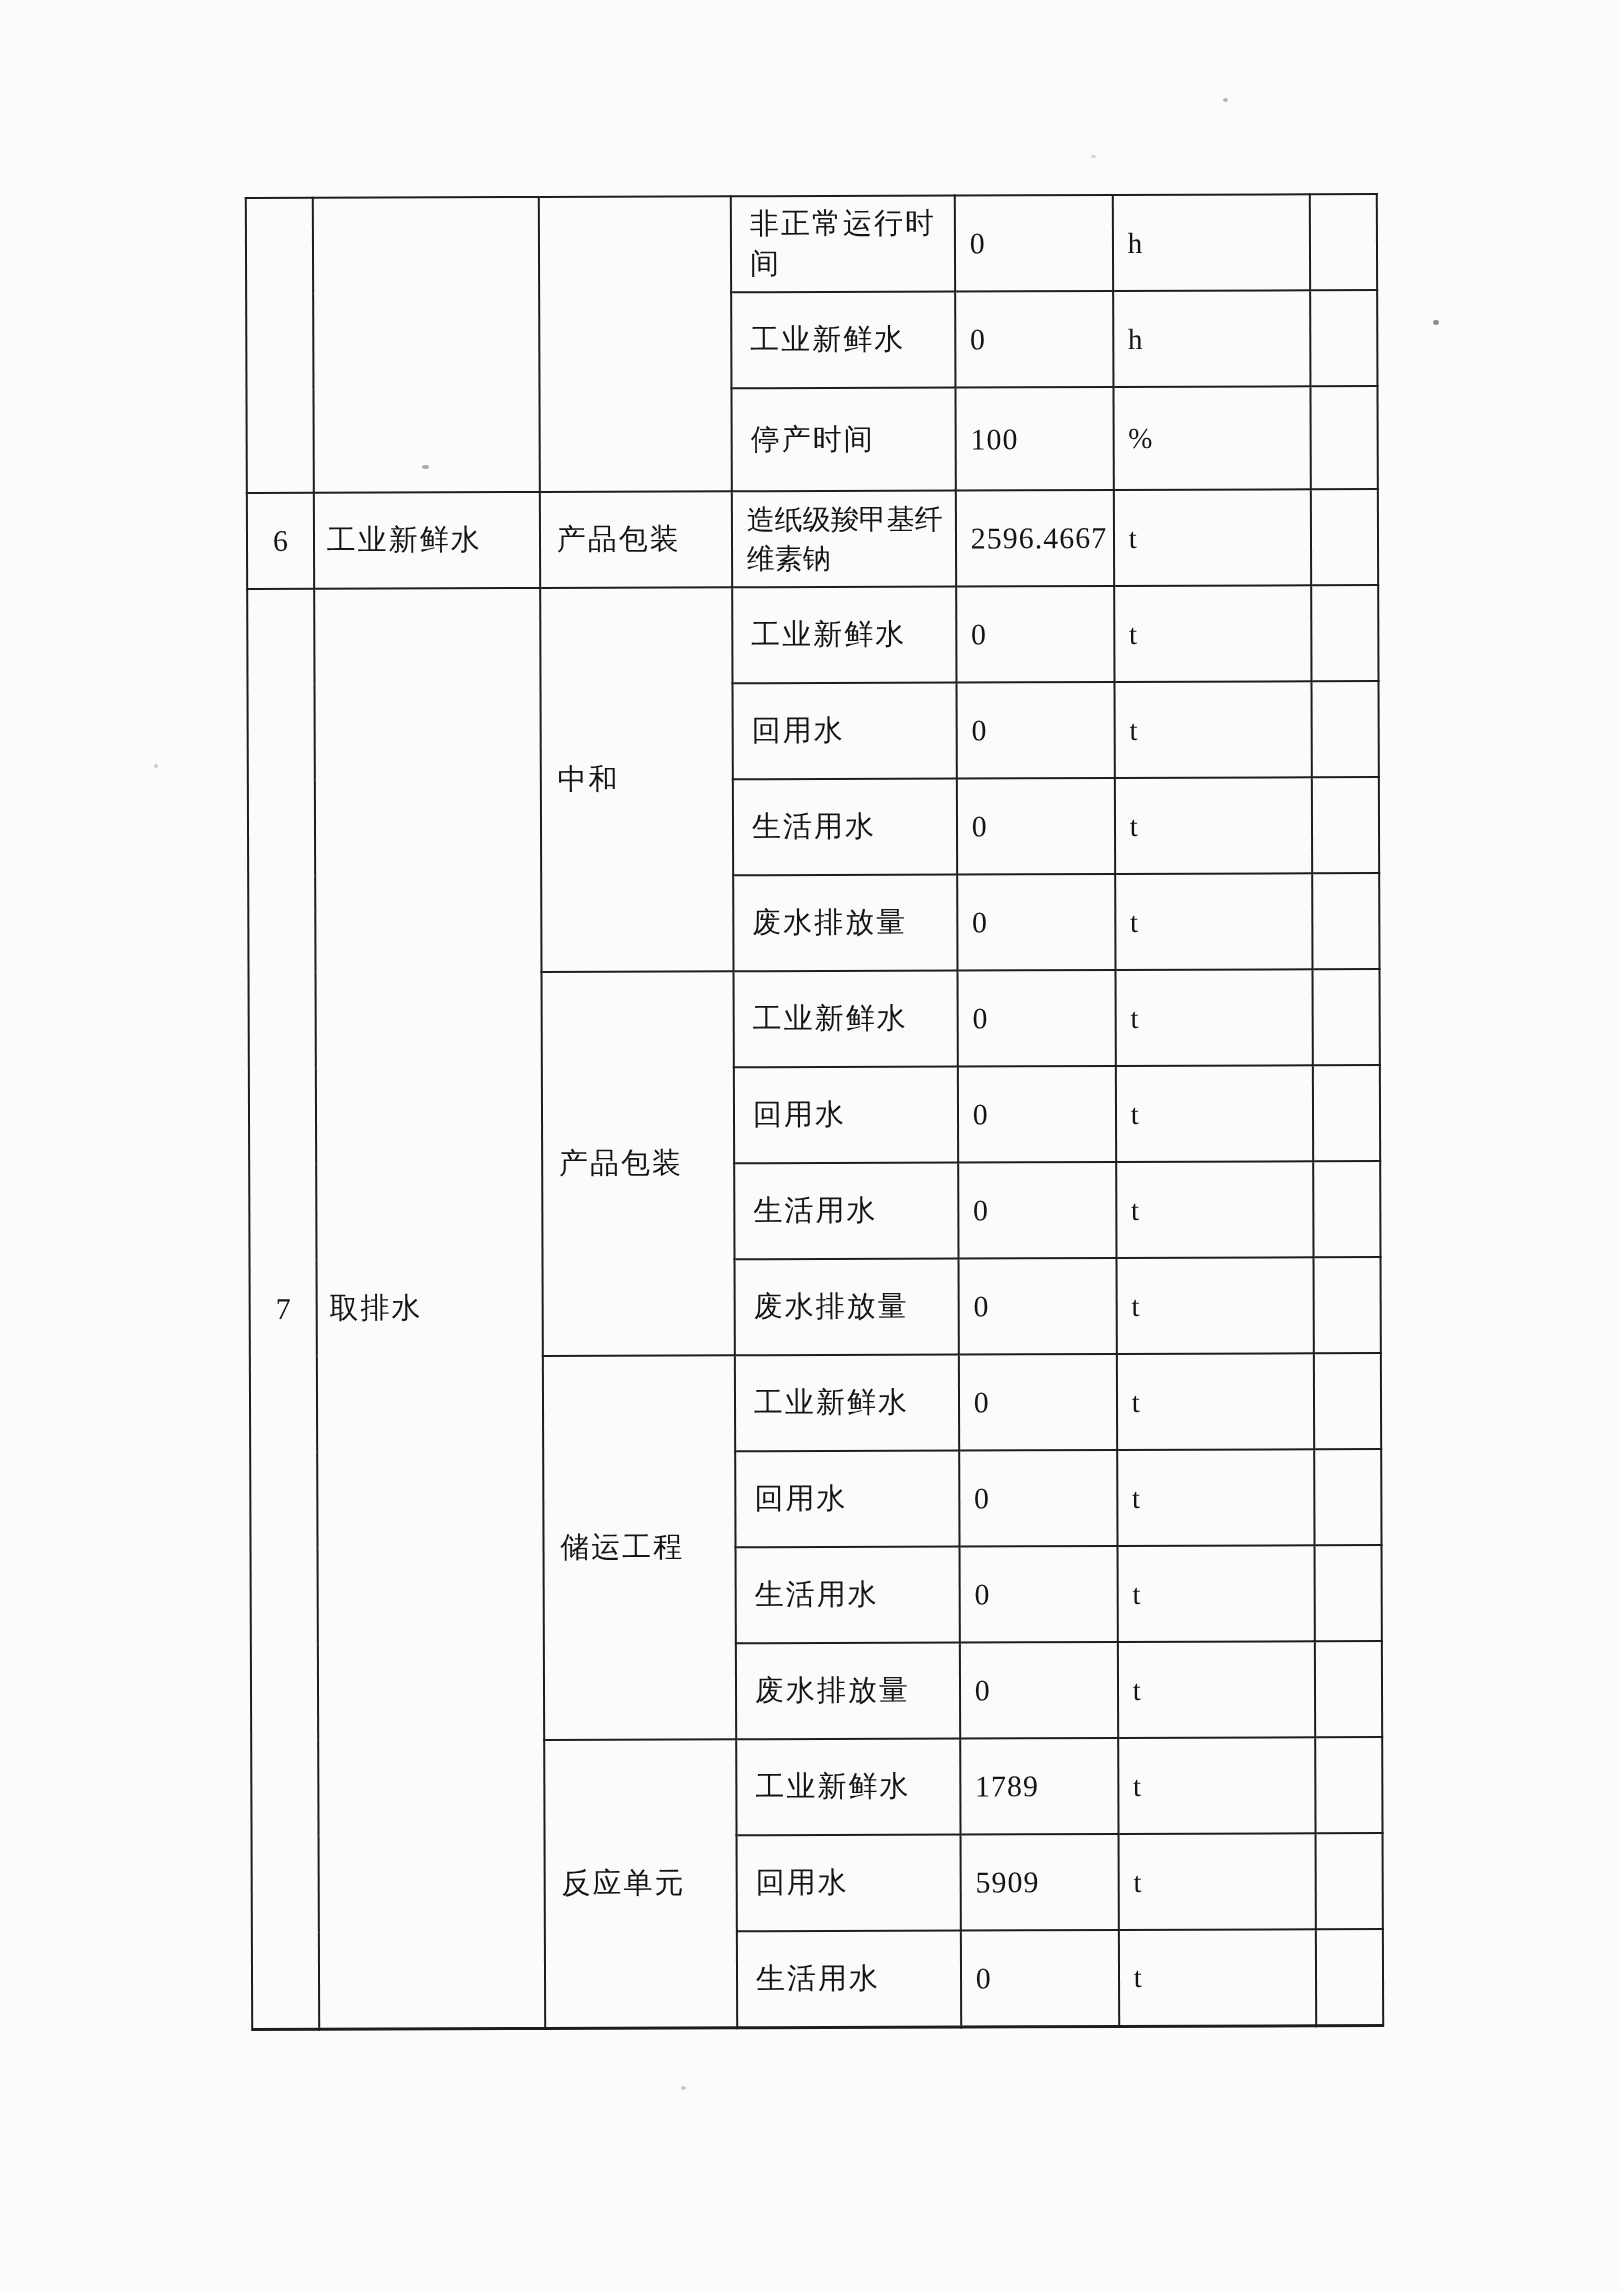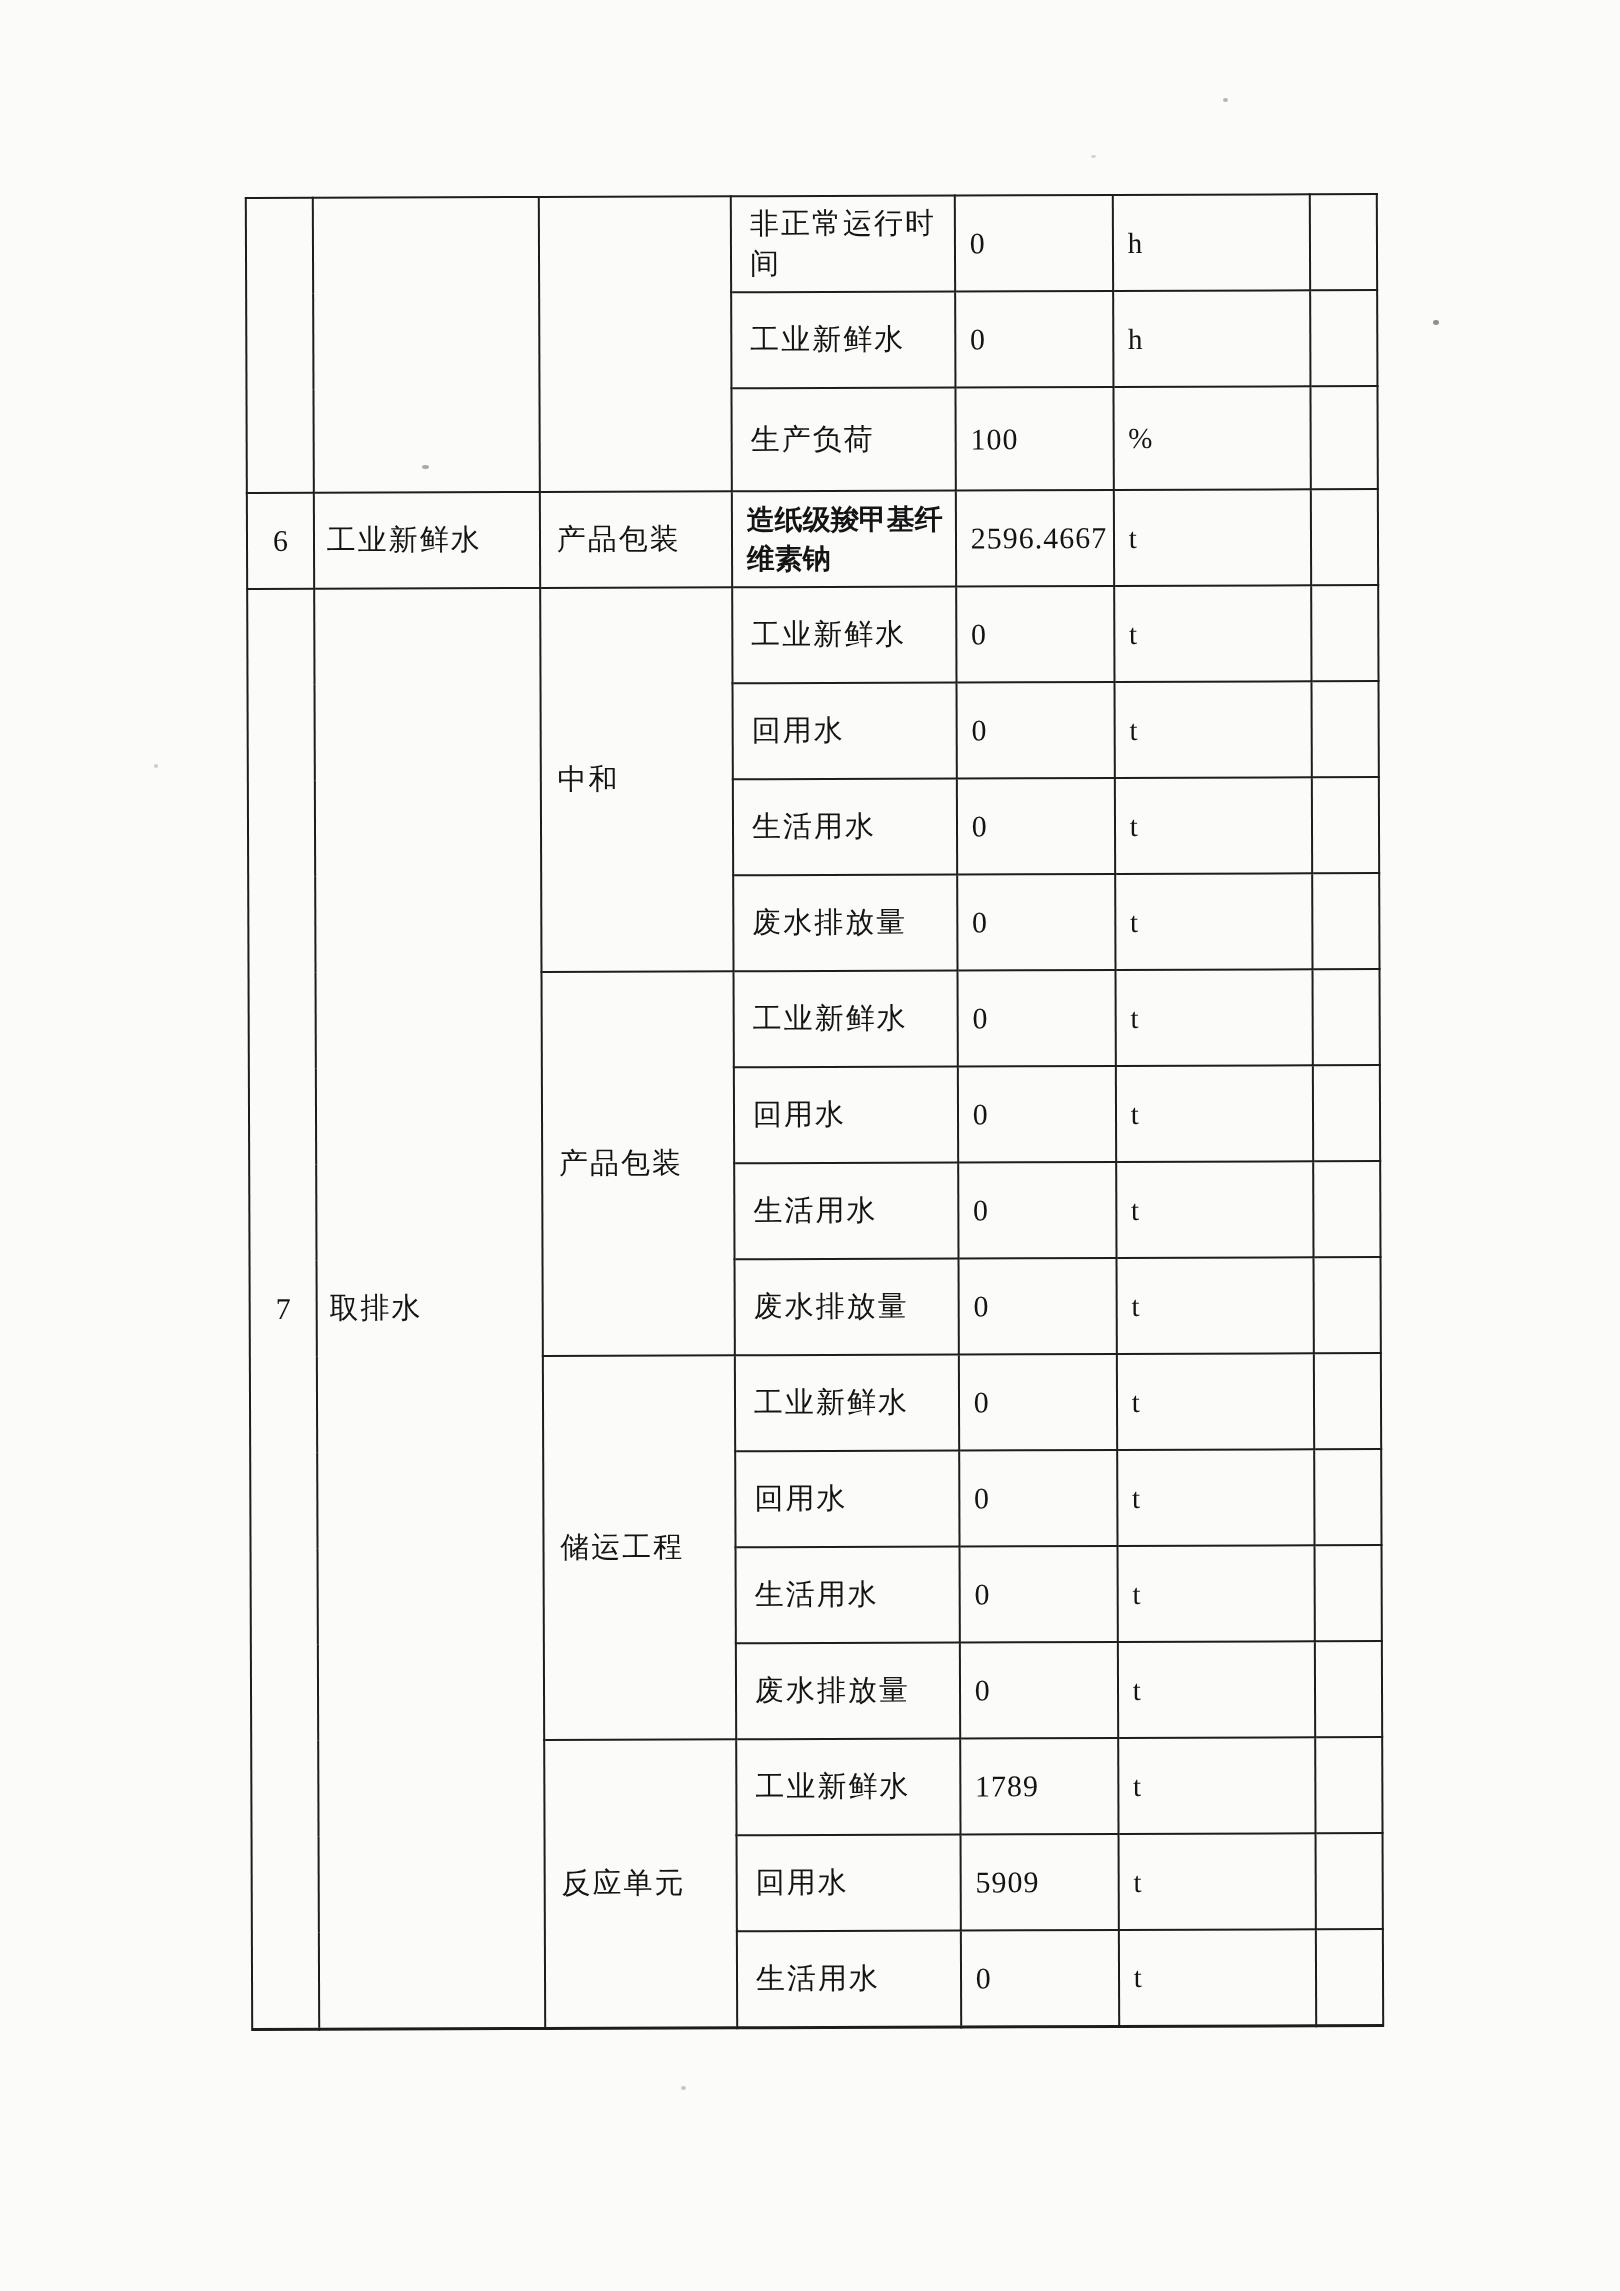--- a/index.html
+++ b/index.html
@@ -28,21 +28,21 @@
     padding:0;
     overflow:hidden;
   }
   .sheet tr{height:96px;}
   .sheet tr.tall{height:103px;}
   td.c-no{text-align:center;font-size:30px;}
   td.c-cat{padding-left:11.8px;letter-spacing:2px;}
   td.c-sub{padding-left:15.7px;letter-spacing:2px;}
   td.c-item{padding-left:18px;padding-right:5.9px;letter-spacing:2px;}
   td.c-item-wrap{padding-left:13.7px;padding-right:3.9px;letter-spacing:0;
-    font-size:28px;line-height:39px;word-break:break-all;font-weight:bold;}
+    font-size:28px;line-height:39px;word-break:break-all;}
   td.c-val{padding-left:13.7px;font-size:30px;letter-spacing:1px;}
   td.c-unit{padding-left:13.7px;font-size:29px;}
   td.bt3{border-top-width:2.9px;}
   .speck{position:absolute;border-radius:50%;}
 </style>
 </head>
 <body>
 
 <table class="sheet">
   <colgroup>
@@ -65,21 +65,21 @@
     <td class="c-unit">h</td>
     <td></td>
   </tr>
   <tr>
     <td class="c-item">工业新鲜水</td>
     <td class="c-val">0</td>
     <td class="c-unit">h</td>
     <td></td>
   </tr>
   <tr class="tall">
-    <td class="c-item">生产负荷</td>
+    <td class="c-item">停产时间</td>
     <td class="c-val">100</td>
     <td class="c-unit">%</td>
     <td></td>
   </tr>
 
   <tr>
     <td class="c-no bt3">6</td>
     <td class="c-cat bt3">工业新鲜水</td>
     <td class="c-sub bt3">产品包装</td>
     <td class="c-item-wrap bt3">造纸级羧甲基纤维素钠</td>

